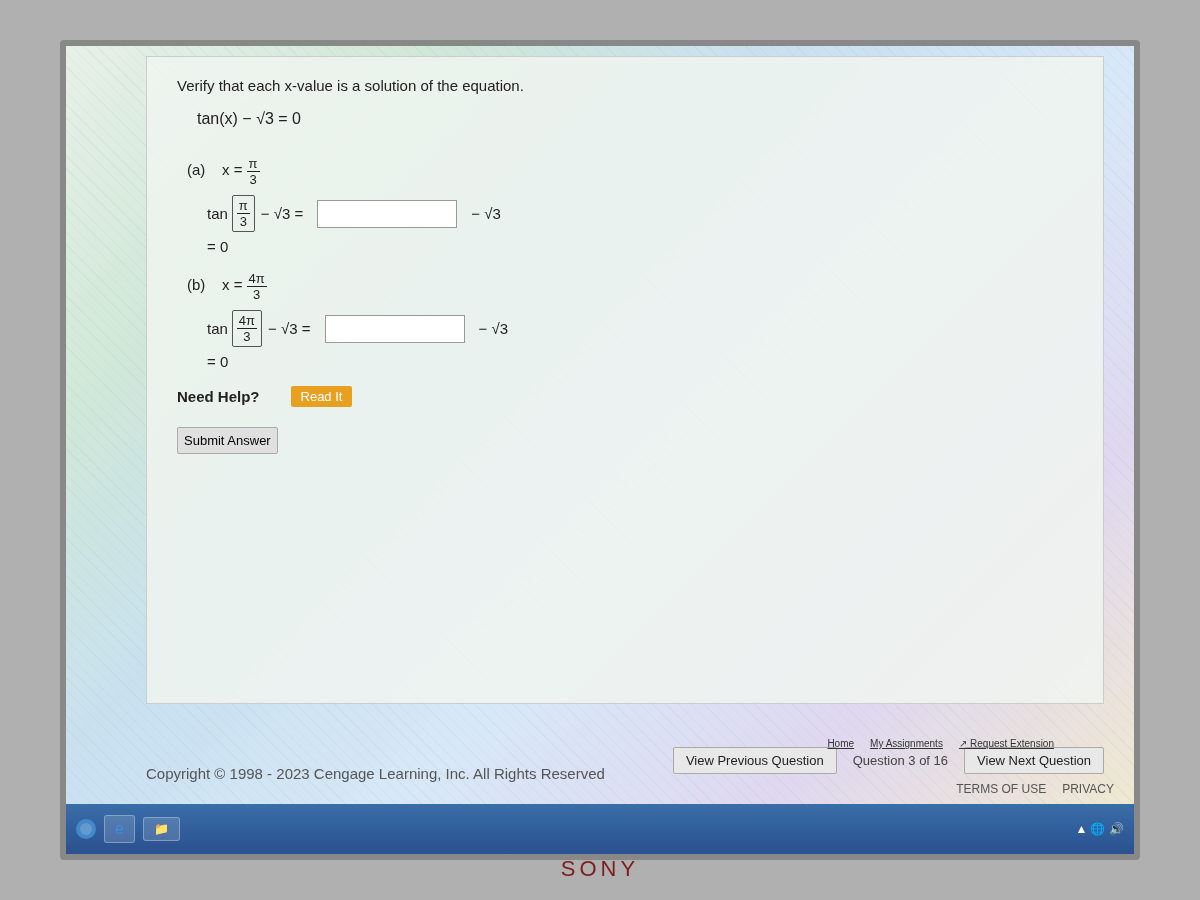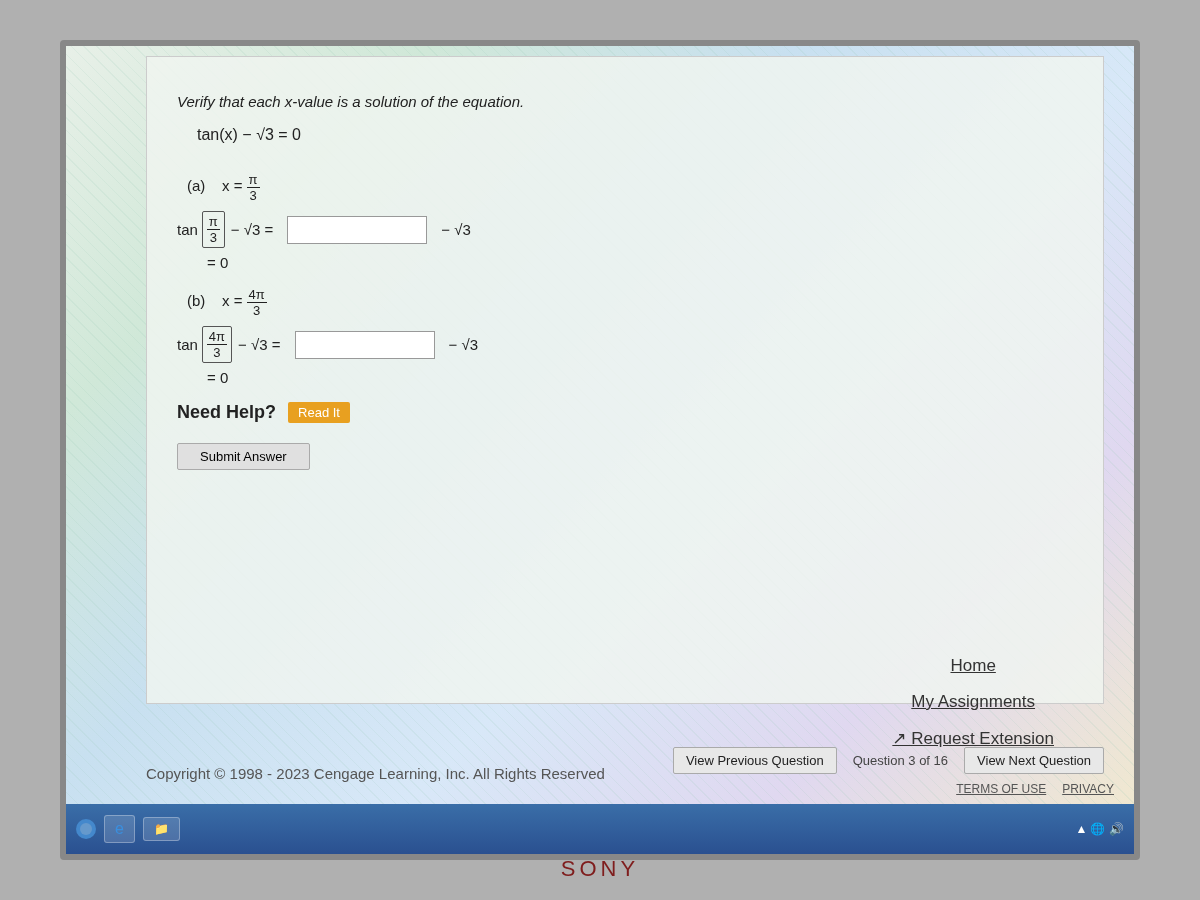--- a/index.html
+++ b/index.html
@@ -59,41 +59,40 @@
       background: rgba(240, 245, 240, 0.85);
       border: 1px solid #ccc;
       padding: 20px 30px;
       z-index: 1;
     }
 
     .problem-title {
       font-size: 15px;
       color: #222;
       margin-bottom: 16px;
-      font-style: italic;
-      margin-top: 16px;
     }
 
     .equation-main {
       font-size: 16px;
       color: #222;
       margin-bottom: 28px;
       margin-left: 20px;
     }
 
     .part-label {
       font-size: 15px;
       color: #222;
       margin-bottom: 8px;
       margin-left: 10px;
     }
 
     .math-line {
       display: flex;
       align-items: center;
+      margin-left: 30px;
       margin-bottom: 6px;
       font-size: 15px;
       color: #222;
     }
 
     .equals-line {
       margin-left: 30px;
       font-size: 15px;
       color: #222;
       margin-bottom: 16px;
@@ -110,40 +109,41 @@
     }
 
     .highlight-box {
       background: #e8a020;
       color: white;
       border: none;
       padding: 3px 10px;
       font-size: 13px;
       cursor: pointer;
       border-radius: 2px;
+      margin-left: 19px;
     }
 
     .need-help-row {
       display: flex;
       align-items: center;
       gap: 12px;
       margin-top: 10px;
       margin-bottom: 20px;
     }
 
     .need-help-label {
-      font-size: 18px;
+      font-size: 15px;
       font-weight: bold;
       color: #222;
     }
 
     .submit-btn {
       background: #e0e0e0;
       border: 1px solid #aaa;
-      padding: 5px 22px;
+      padding: 5px 6px;
       font-size: 13px;
       cursor: pointer;
       border-radius: 2px;
     }
 
     .bottom-nav {
       position: absolute;
       bottom: 30px;
       right: 30px;
       display: flex;
@@ -175,44 +175,42 @@
       display: flex;
       align-items: center;
       gap: 16px;
       font-size: 12px;
       color: #444;
       z-index: 2;
     }
 
     .footer-links a {
       color: #555;
-      text-decoration: underline;
       cursor: pointer;
     }
 
     .copyright-bar {
       position: absolute;
       bottom: 22px;
       left: 80px;
       right: 300px;
       font-size: 15px;
       color: #555;
       z-index: 2;
     }
 
     .home-links {
       position: absolute;
       bottom: 55px;
       right: 80px;
       display: flex;
       align-items: center;
       gap: 16px;
-      font-size: 17px;
+      font-size: 10px;
       z-index: 2;
-      flex-direction: column;
     }
 
     .home-links a {
       color: #333;
       text-decoration: underline;
       cursor: pointer;
     }
 
     .taskbar {
       height: 50px;

